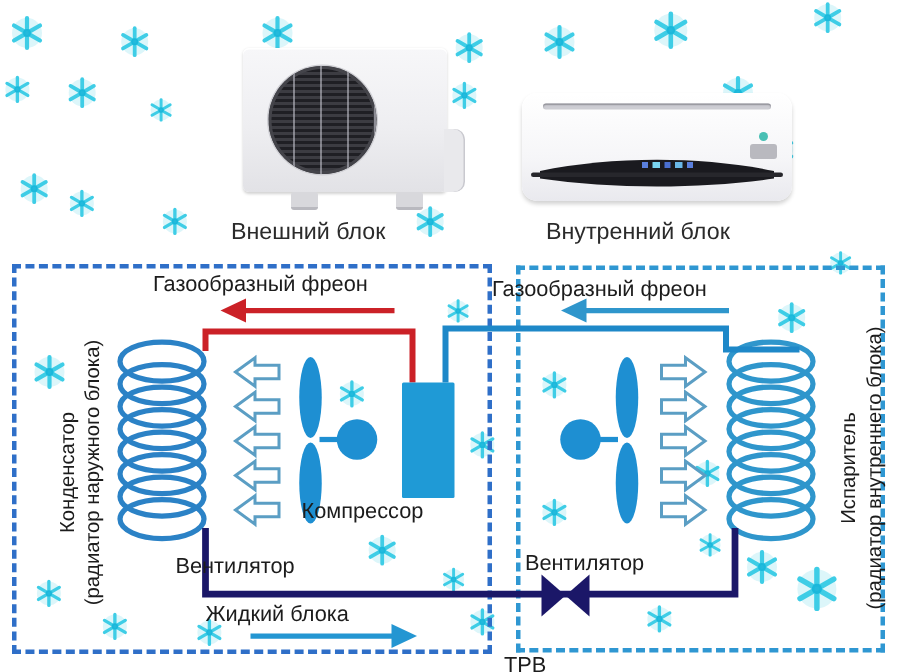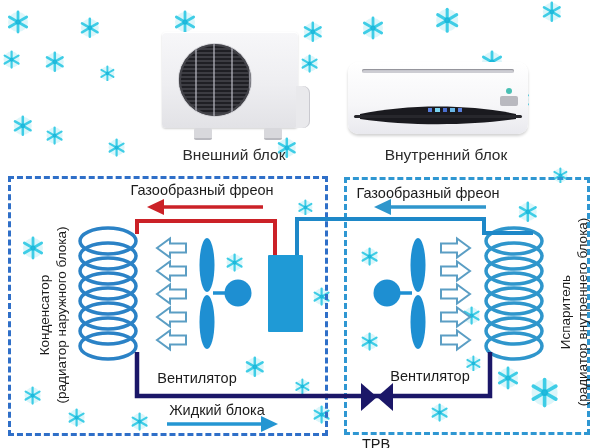--- a/index.html
+++ b/index.html
@@ -6,21 +6,21 @@
     --hot:#cb2127; --cold:#1e88c8; --liq:#1b1768; --coil:#2b82c6; --coil2:#2f96cc;
     --fan:#1e8fd2; --comp:#1f9ad6; --box-l:#2f6fc8; --box-r:#2f97d2;
     --snow:#3ecde6; --air:#5b9ec4; --ink:#1c1c1c;
   }
   html,body{margin:0;padding:0;background:#fff;}
   #stage{
     position:relative;width:600px;height:448px;overflow:hidden;background:#fff;
     font-family:"Liberation Sans", sans-serif;color:var(--ink);
   }
   .abs{position:absolute;}
-  .lbl{position:absolute;text-align:center;font-size:14.5px;color:var(--ink);white-space:nowrap;z-index:4;}
+  .lbl{position:absolute;text-align:left;font-size:14.5px;color:var(--ink);white-space:nowrap;z-index:4;}
   .lbl-big{font-size:15.5px;color:#2b2b2b;}
   .rot{position:absolute;z-index:4;text-align:center;white-space:nowrap;
        transform:translate(-50%,-50%) rotate(-90deg);font-size:13.5px;line-height:17px;color:var(--ink);}
   .box{position:absolute;border:3px dashed var(--box-l);box-sizing:border-box;z-index:1;background:transparent;}
   #snow-layer{position:absolute;inset:0;z-index:0;}
   #diagram-svg{position:absolute;left:0;top:0;z-index:2;}
   .pipe-red{stroke:var(--hot);stroke-width:4;fill:none;}
   .pipe-blue{stroke:var(--cold);stroke-width:4;fill:none;}
   .pipe-navy{stroke:var(--liq);stroke-width:4.5;fill:none;}
   .coil-l{stroke:var(--coil);stroke-width:3.5;fill:none;}
@@ -482,21 +482,21 @@
       <path d="M12,52 C60,42 120,42 168,52 L168,57 C120,64 60,64 12,57 Z" fill="#1a1a1f"></path>
       <rect x="80" y="46" width="4" height="4" fill="#5a7fdd"></rect>
       <rect x="87" y="46" width="5" height="4" fill="#7ad4f0"></rect>
       <rect x="95" y="46" width="4" height="4" fill="#4a6fd0"></rect>
       <rect x="102" y="46" width="5" height="4" fill="#6ab8e8"></rect>
       <rect x="110" y="46" width="4" height="4" fill="#5a7fdd"></rect>
     </svg>
     <div class="iu-slot"></div>
     <div class="iu-logo"></div>
   </div>
-  <div class="lbl lbl-big" style="left:346px;top:146px;width:200px;">Внутренний блок</div>
+  <div class="lbl lbl-big" style="left:364px;top:146px;width:200px;">Внутренний блок</div>
 
   <div class="box" style="left:8px;top:176px;width:320px;height:260px;border-color:var(--box-l);"></div>
   <div class="box" style="left:344px;top:177px;width:246px;height:258px;border-color:var(--box-r);"></div>
 
   <svg id="diagram-svg" width="600" height="448" viewBox="0 0 600 448">
 
     <g class="coil-l">
       <ellipse cx="108" cy="241" rx="28" ry="13"></ellipse>
         <ellipse cx="108" cy="256" rx="28" ry="13"></ellipse>
       <ellipse cx="108" cy="271" rx="28" ry="13"></ellipse>
@@ -570,20 +570,21 @@
     <g>
       <polygon class="valve" points="361,383 361,411 377,397"></polygon>
       <polygon class="valve" points="393,383 393,411 377,397"></polygon>
     </g>
   </svg>
 
   <div class="lbl" style="left:102px;top:182px;width:200px;">Газообразный фреон</div>
   <div class="lbl" style="left:328px;top:185px;width:200px;">Газообразный фреон</div>
   <div class="lbl" style="left:117px;top:370px;width:160px;">Вентилятор</div>
   <div class="lbl" style="left:350px;top:368px;width:160px;">Вентилятор</div>
+  <div class="lbl" style="left:201px;top:333px;width:160px;">Компрессор</div>
   <div class="lbl" style="left:137px;top:402px;width:160px;">Жидкий блока</div>
   <div class="lbl" style="left:336px;top:436px;width:80px;">ТРВ</div>
 
   <div class="rot" style="left:53px;top:315px;">
     <div>Конденсатор</div>
     <div>(радиатор наружного блока)</div>
   </div>
   <div class="rot" style="left:574px;top:312px;">
     <div>Испаритель</div>
     <div>(радиатор внутреннего блока)</div>

